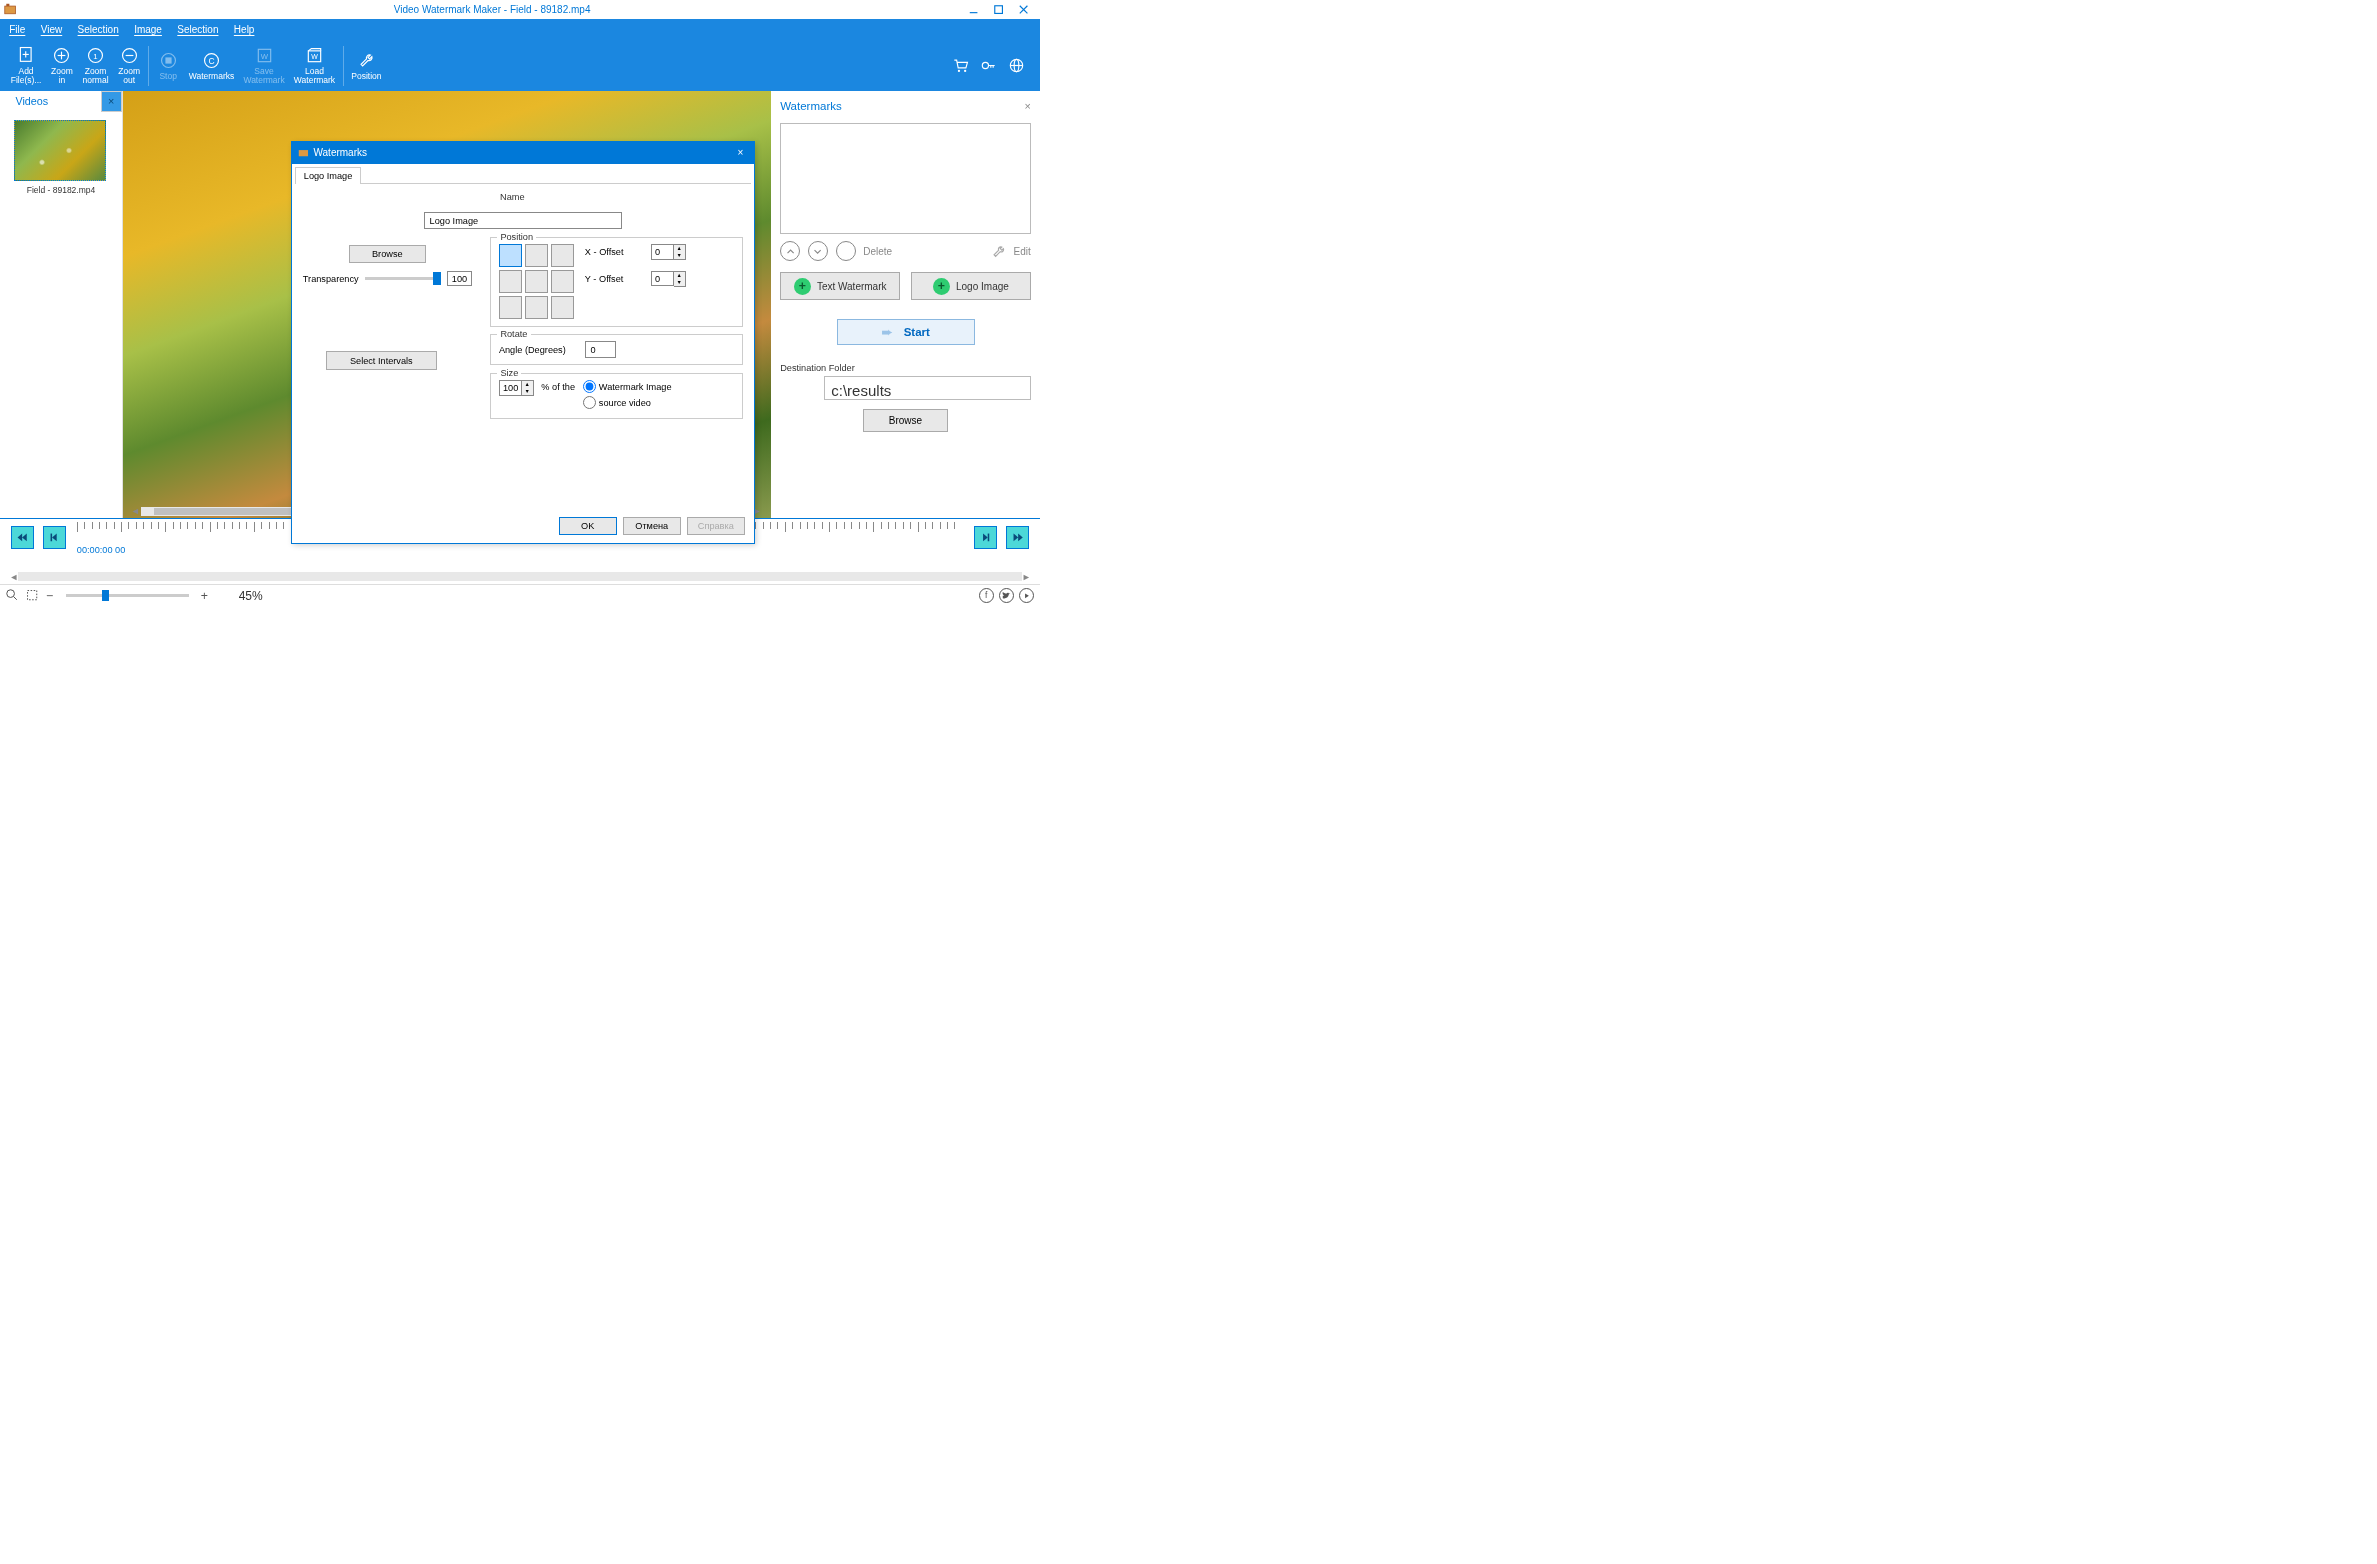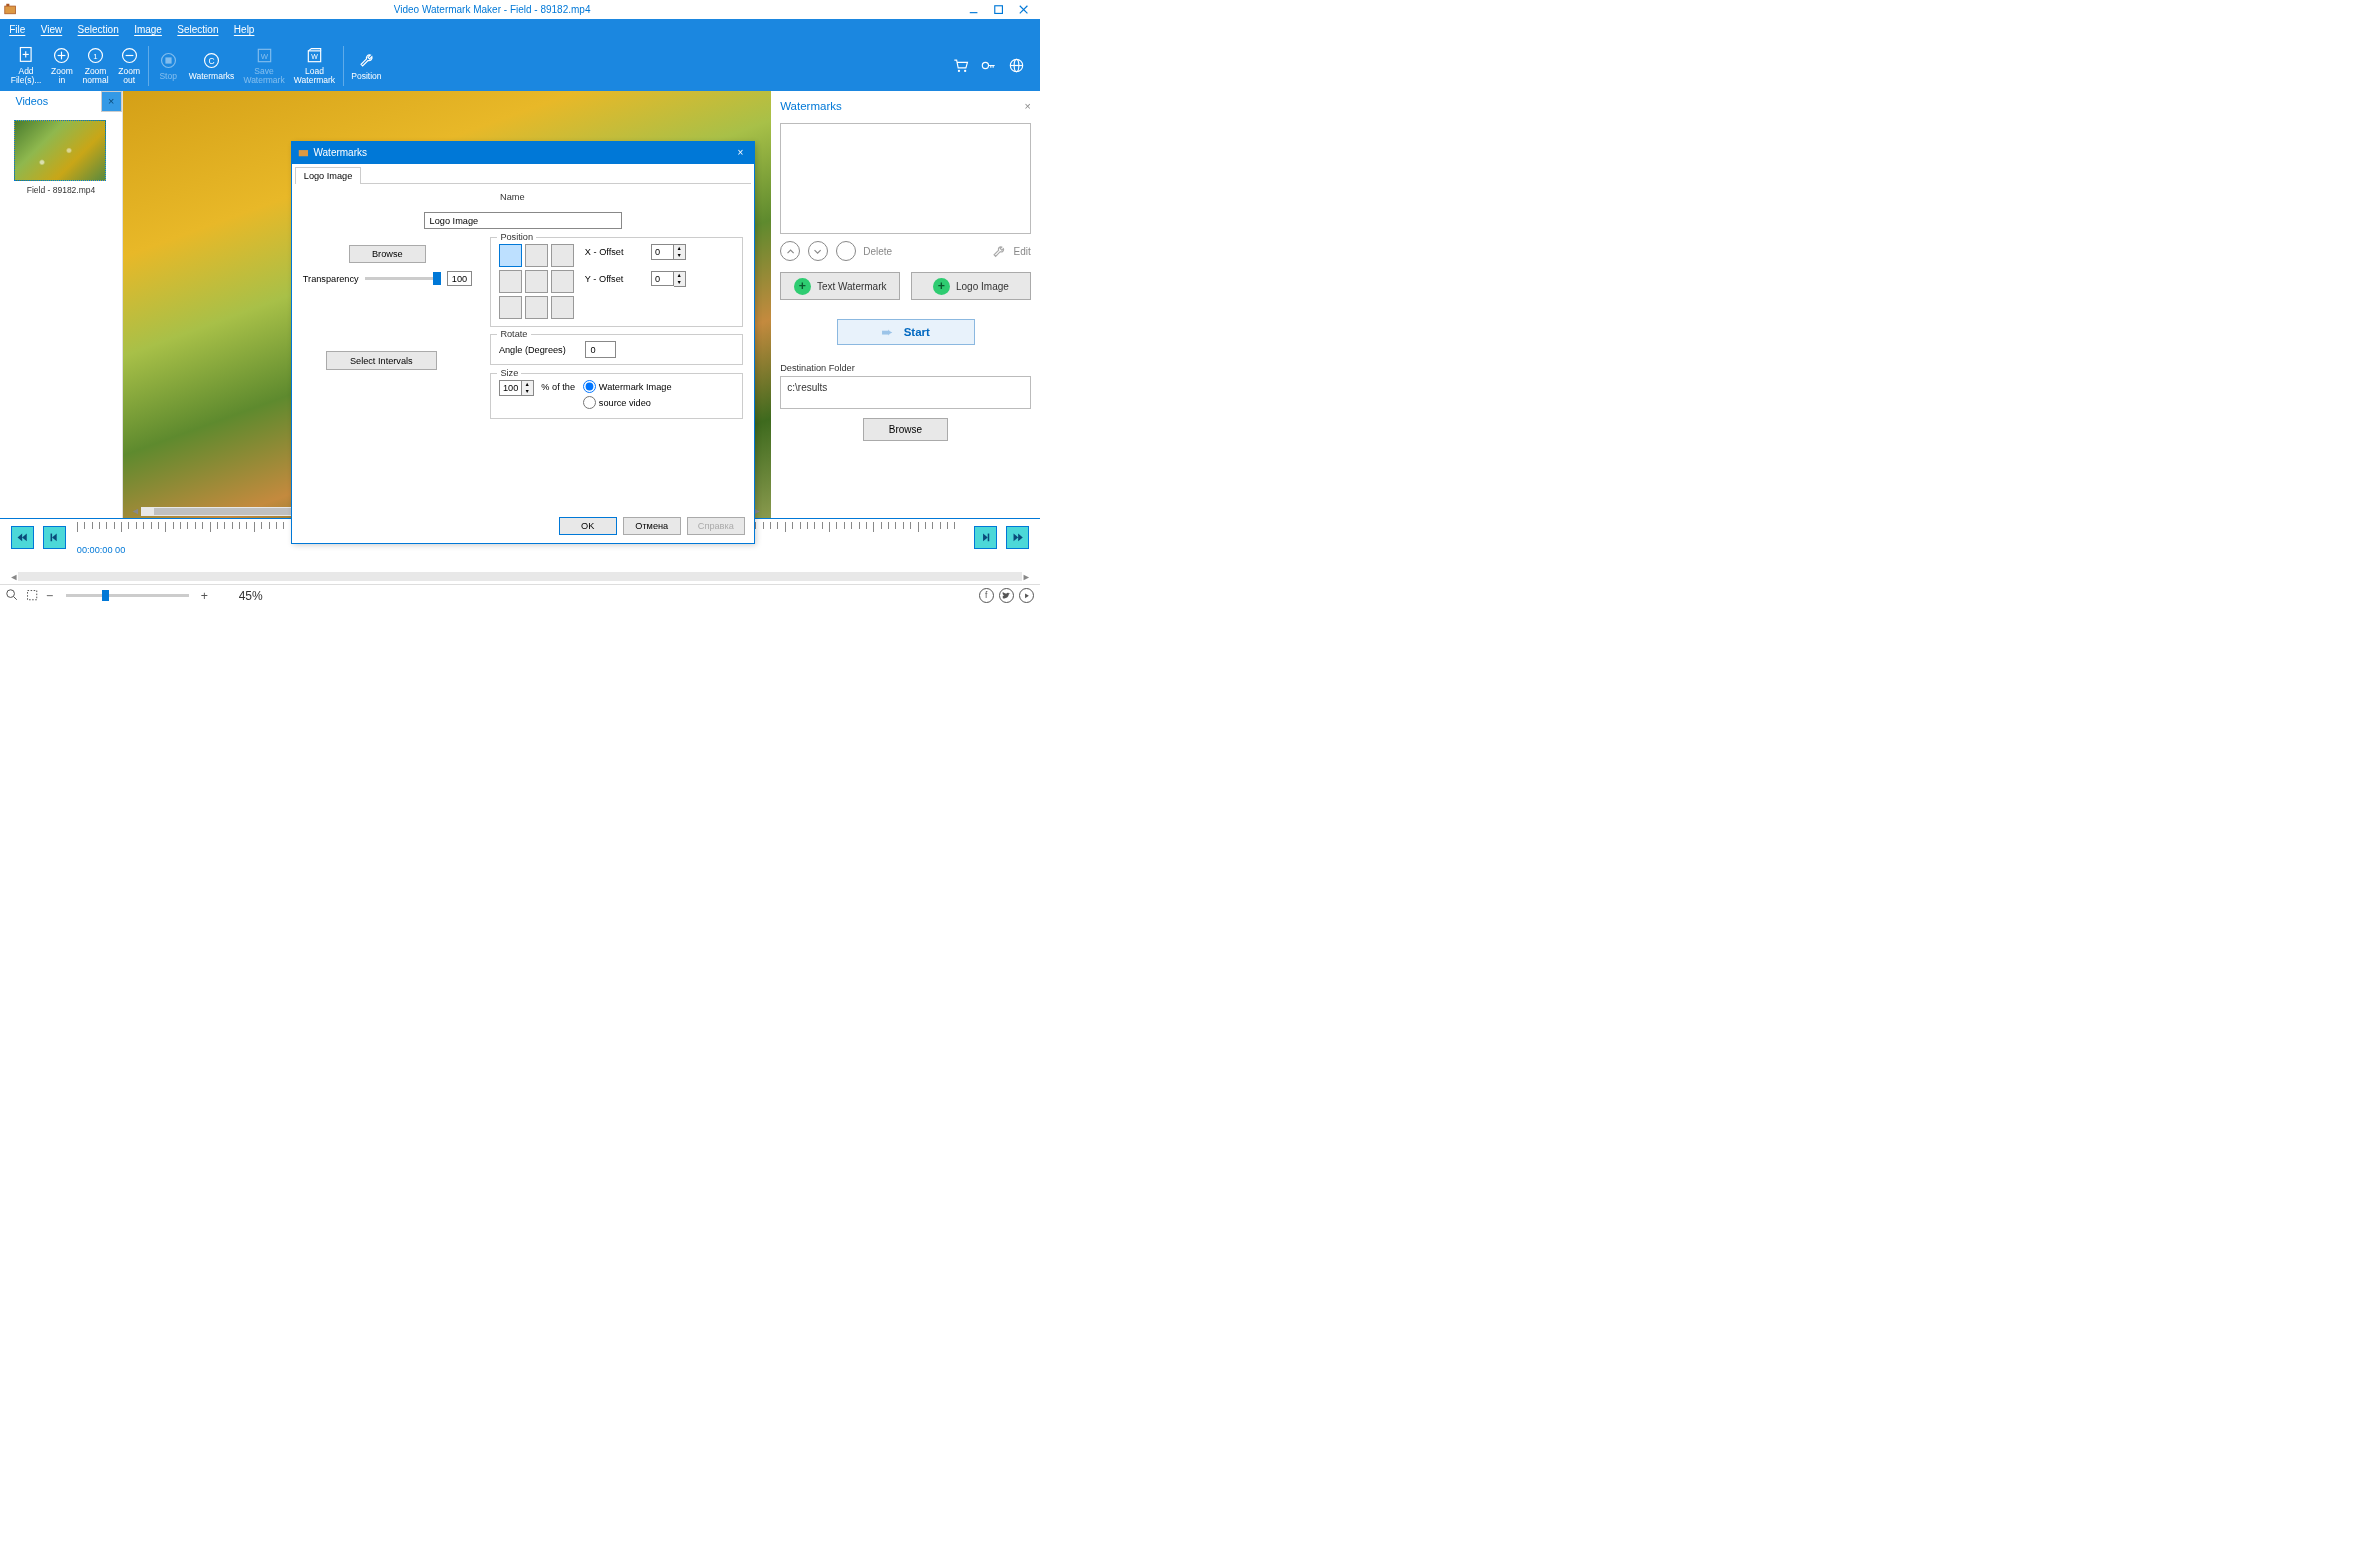--- a/index.html
+++ b/index.html
@@ -54,21 +54,21 @@
 .rp-circle { width: 20px; height: 20px; border: 0.8px solid #888; border-radius: 50%; display: flex; align-items: center; justify-content: center; color: #888; cursor: pointer; }
 .rp-link { color: #888; font-size: 10px; cursor: pointer; }
 .rp-wrench { color: #aaa; }
 .rp-row2 { display: flex; gap: 10.8px; margin-top: 10.8px; }
 .rp-add-btn { flex: 1; height: 28px; border: 0.8px solid #aaa; background: #e8e8e8; display: flex; align-items: center; justify-content: center; gap: 6.1px; cursor: pointer; font-size: 10px; color: #333; }
 .rp-plus { width: 17px; height: 17px; background: #2ecc71; border-radius: 50%; display: flex; align-items: center; justify-content: center; color: #0a5a2e; font-size: 12.3px; font-weight: bold; }
 .rp-start { margin: 18.4px auto 0; width: 138px; height: 26px; border: 0.8px solid #8bb8e0; background: #e8f2fb; display: flex; align-items: center; justify-content: center; gap: 10.8px; cursor: pointer; }
 .rp-start .arrow { color: #9cc4e8; font-size: 14px; }
 .rp-start .label { color: #0068c0; font-size: 11.5px; font-weight: 600; }
 .rp-dest-label { margin-top: 18.4px; font-size: 9.2px; color: #333; }
-.rp-dest-box { margin-top: 3.1px; border: 0.8px solid #bbb; height: 33px; padding: 4.6px 6.1px; font-size: 10px; color: #333; }
+.rp-dest-box { margin-top: 3.1px; border: 0.8px solid #bbb; height: 24px; padding: 4.6px 6.1px; font-size: 15px; color: #333; margin-left: 44px; }
 .rp-browse { display: block; margin: 9.2px auto 0; width: 85px; height: 23px; border: 0.8px solid #aaa; background: #e8e8e8; cursor: pointer; font-size: 10px; }
 
 
 .dialog { position: absolute; left: 291px; top: 141px; width: 464px; height: 403px; background: #fff; border: 0.8px solid #0078d7; box-shadow: 1.5px 1.5px 6.1px rgba(0,0,0,0.2); z-index: 50; }
 .dlg-title { height: 21.5px; background: #0078d7; display: flex; align-items: center; padding: 0 6.1px; color: #fff; font-size: 10px; }
 .dlg-title .icon { width: 10.8px; height: 10.8px; margin-right: 4.6px; }
 .dlg-title .spacer { flex: 1; }
 .dlg-title .close { cursor: pointer; padding: 0 4.6px; }
 .dlg-body { padding: 0; }
 .dlg-tabs { display: flex; border-bottom: 0.8px solid #ccc; margin: 3.1px 3.1px 0; }

